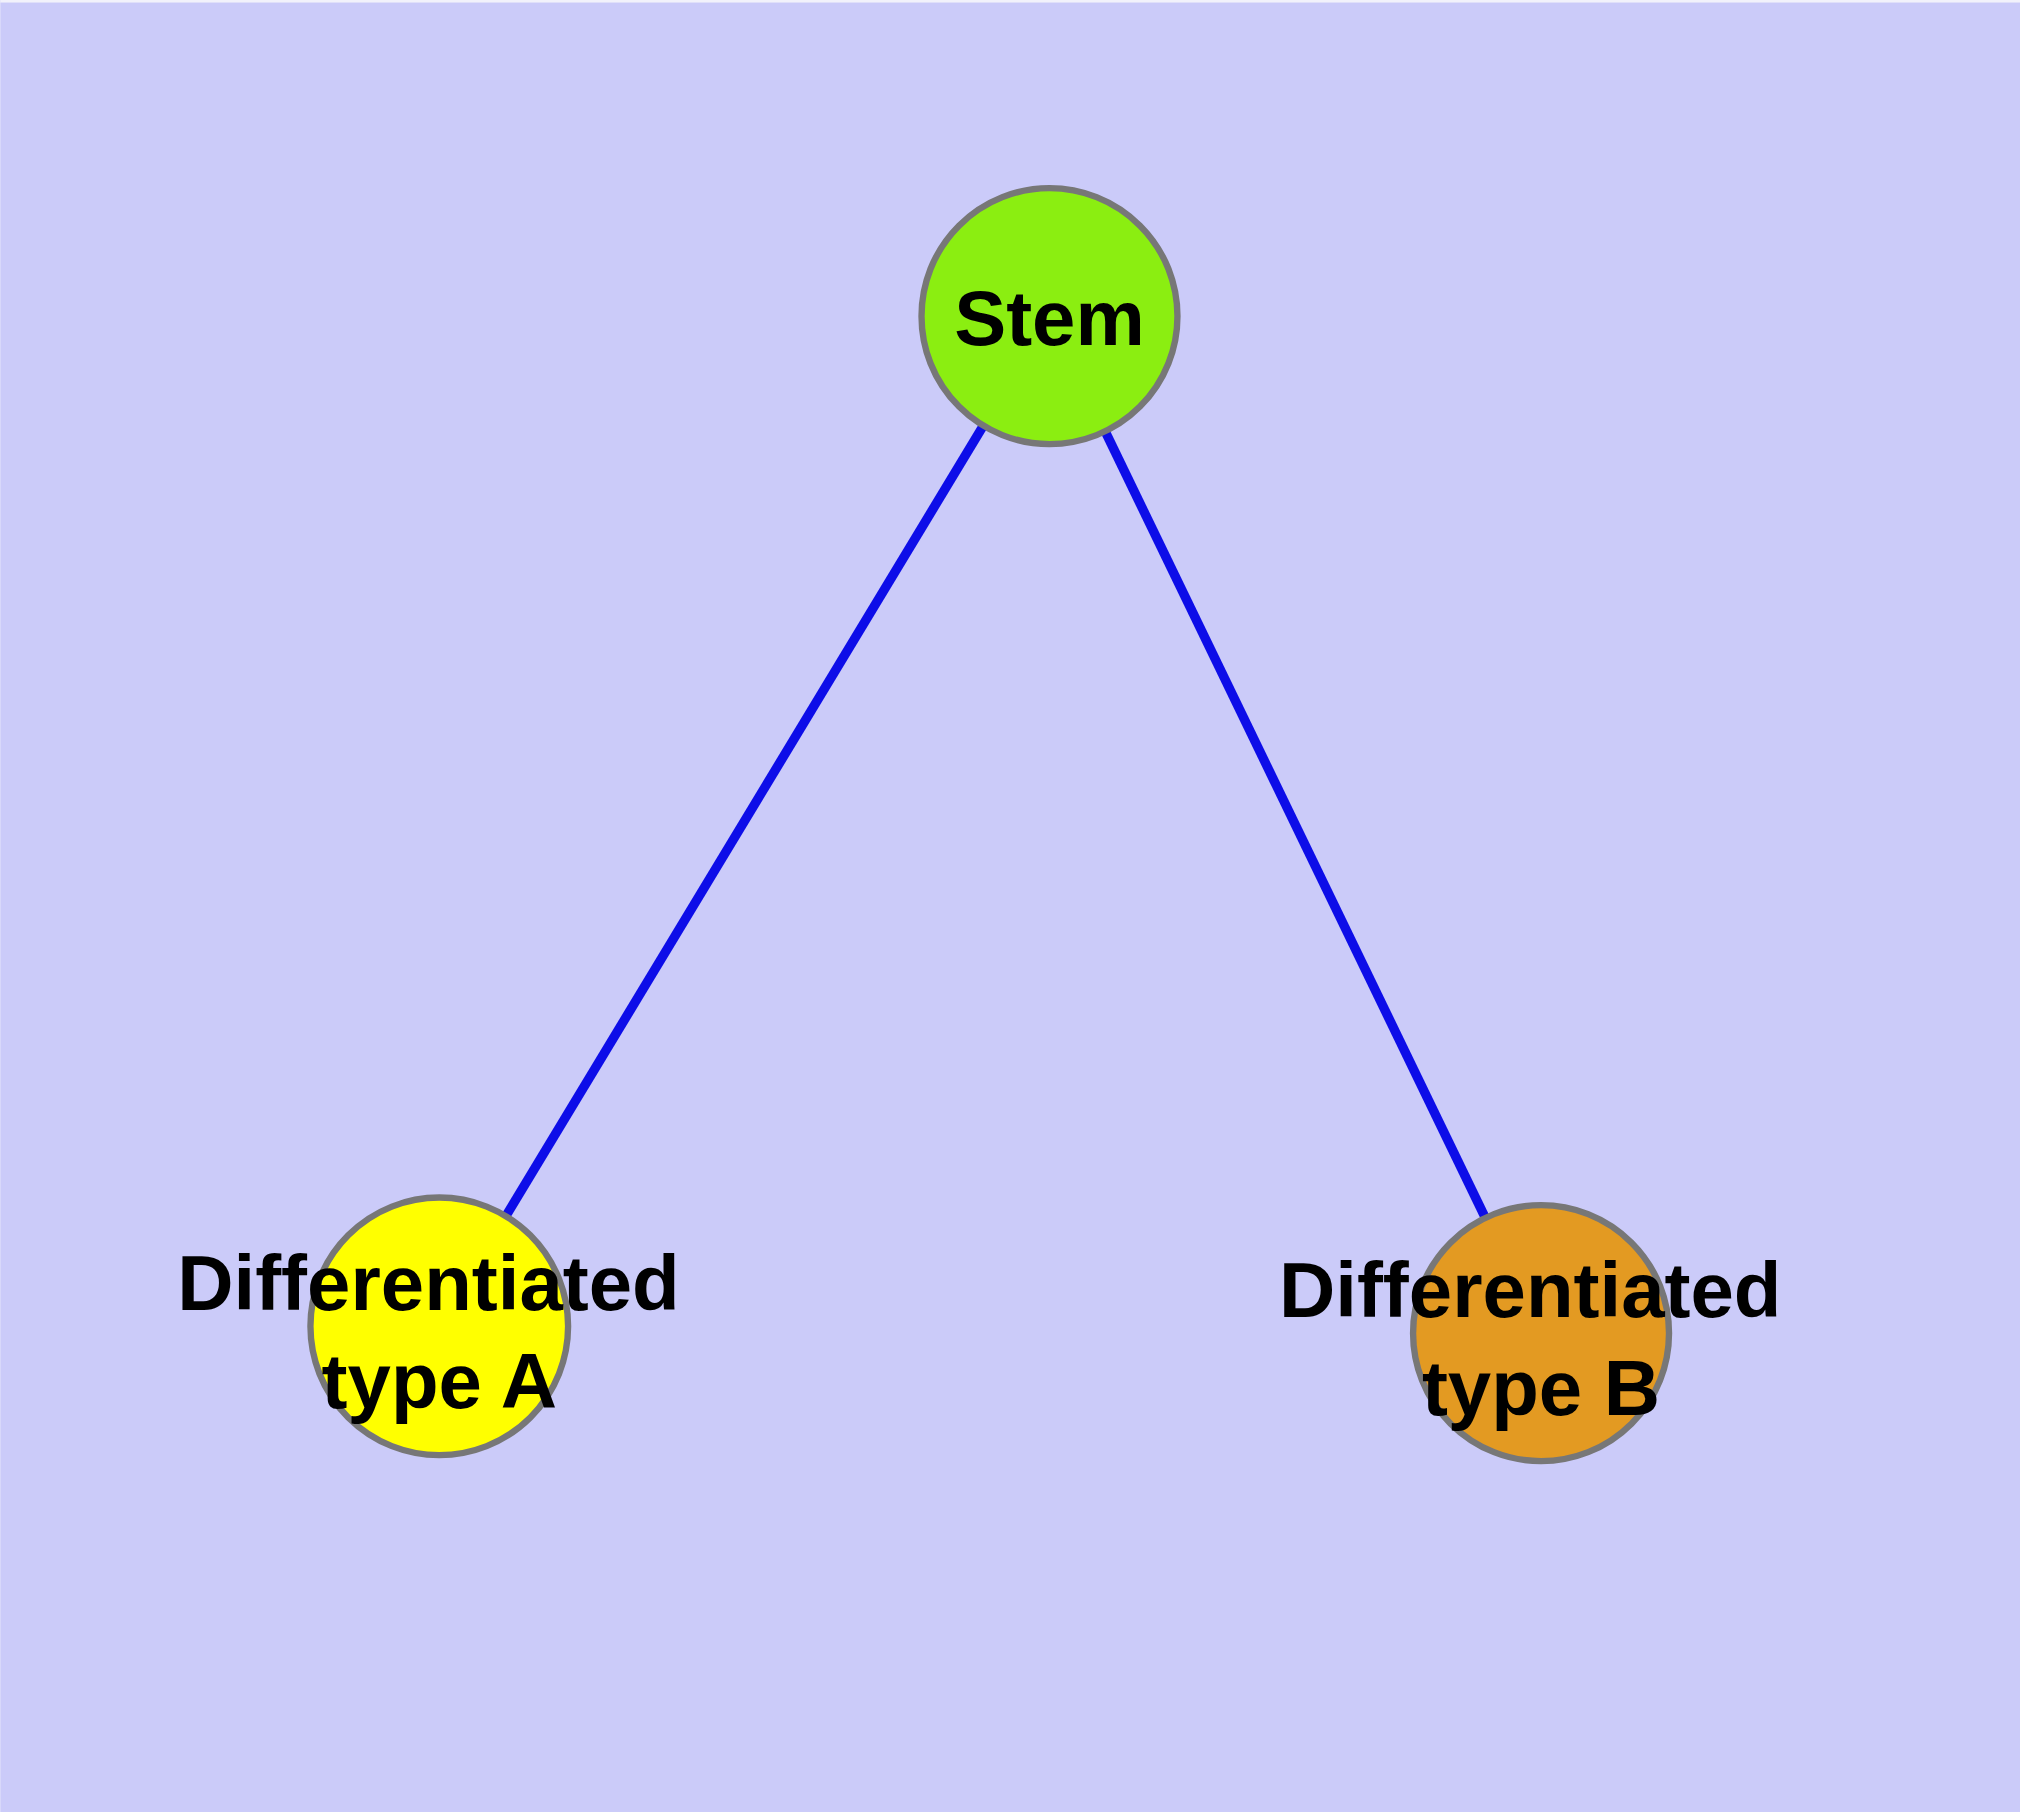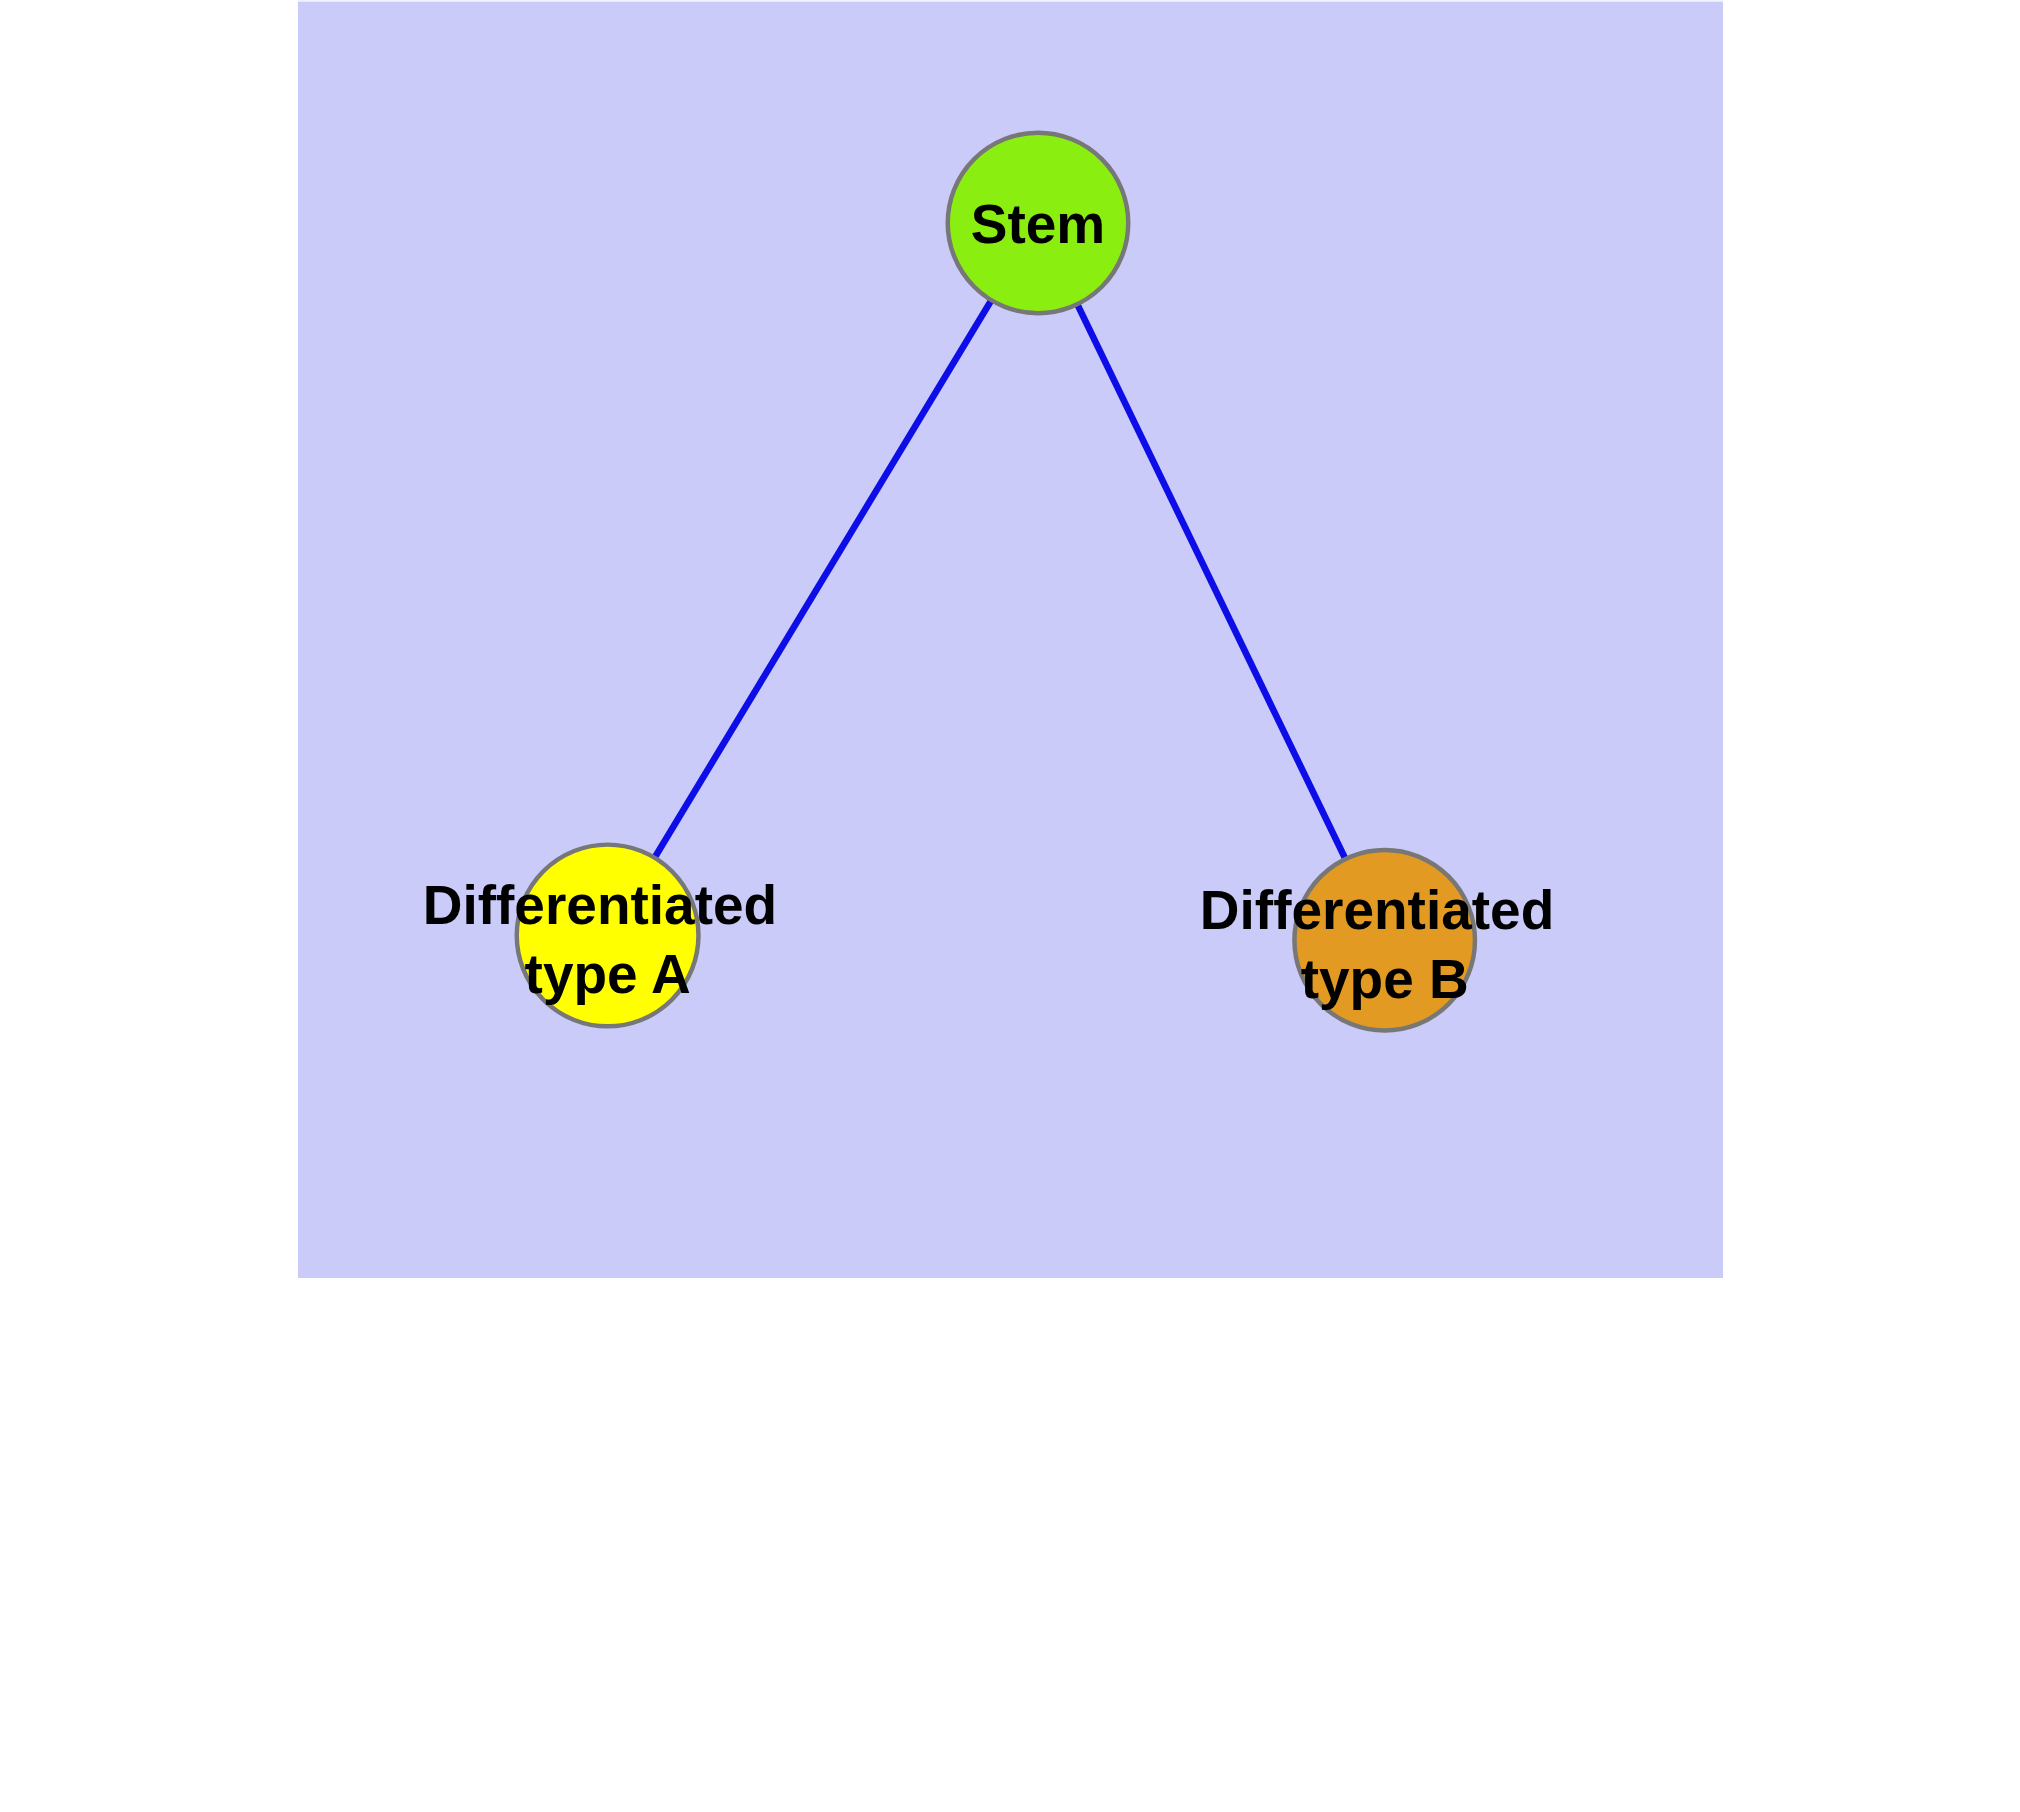--- a/index.html
+++ b/index.html
@@ -3,21 +3,21 @@
 <meta charset="utf-8">
 <style>
   html, body {
     margin: 0;
     padding: 0;
     background: #ffffff;
   }
   .canvas {
     position: relative;
     width: 2021px;
-    height: 1278px;
+    height: 1812px;
     overflow: hidden;
     font-family: "Liberation Sans", "DejaVu Sans", sans-serif;
   }
   .canvas svg {
     position: absolute;
     left: 0;
     top: 0;
     width: 100%;
     height: 100%;
     display: block;

